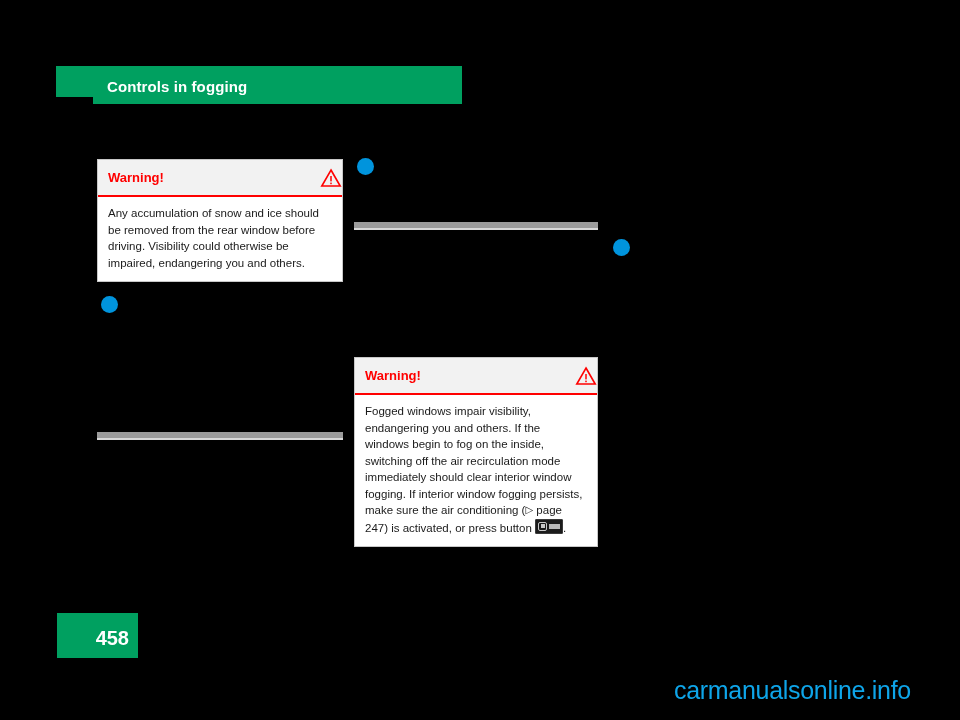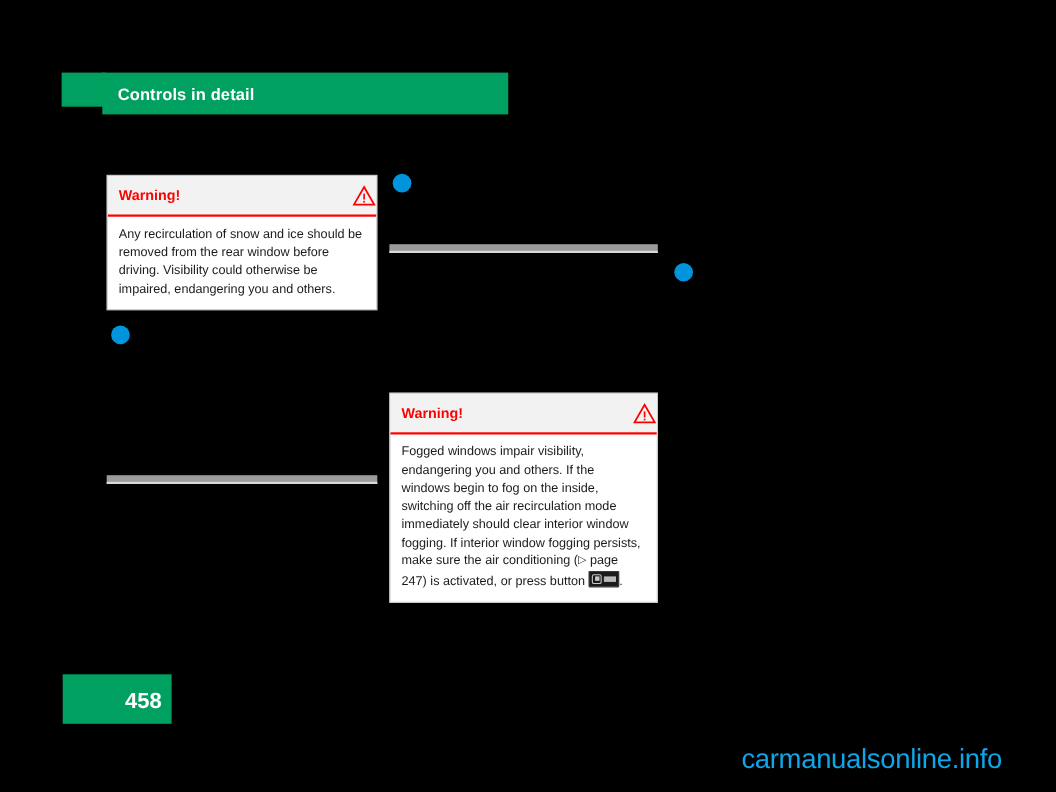--- a/index.html
+++ b/index.html
@@ -164,21 +164,20 @@
   #divider-right { left: 354px; top: 222px; width: 244px; }
 
   
   .page-number-box {
     position: absolute;
     left: 57px;
     top: 613px;
     width: 81px;
     height: 45px;
     background: #00A060;
-    padding-left: 18px;
   }
   .page-number {
     position: absolute;
     right: 9px;
     bottom: 8px;
     color: #ffffff;
     font-size: 20px;
     font-weight: bold;
   }
 
@@ -193,35 +192,35 @@
     white-space: nowrap;
   }
 </style>
 </head>
 <body>
 
 <div class="page">
 
   <div class="header-tab"></div>
   <div class="header-banner"></div>
-  <div class="header-title">Controls in detail</div>
+  <div class="header-title">Controls in fogging</div>
 
   <div class="warning-box" id="warning-box-1">
     <div class="warning-head">
       <span class="warning-title">Warning!</span>
       <span>
         <svg class="warn-tri" width="22" height="20" viewBox="0 0 22 20" aria-hidden="true">
           <path d="M11 2 L20.2 18 L1.8 18 Z" fill="none" stroke="#ff0000" stroke-width="1.6" stroke-linejoin="miter"></path>
           <rect x="10.25" y="8" width="1.5" height="5.4" fill="#ff0000"></rect>
           <rect x="10.25" y="14.6" width="1.5" height="1.6" fill="#ff0000"></rect>
         </svg>
       </span>
     </div>
     <div class="warning-body">
-      <p>Any recirculation of snow and ice should be removed from the rear window before driving. Visibility could otherwise be impaired, endangering you and others.</p>
+      <p>Any accumulation of snow and ice should be removed from the rear window before driving. Visibility could otherwise be impaired, endangering you and others.</p>
     </div>
   </div>
 
   <div class="warning-box" id="warning-box-2">
     <div class="warning-head">
       <span class="warning-title">Warning!</span>
       <span>
         <svg class="warn-tri" width="22" height="20" viewBox="0 0 22 20" aria-hidden="true">
           <path d="M11 2 L20.2 18 L1.8 18 Z" fill="none" stroke="#ff0000" stroke-width="1.6" stroke-linejoin="miter"></path>
           <rect x="10.25" y="8" width="1.5" height="5.4" fill="#ff0000"></rect>

